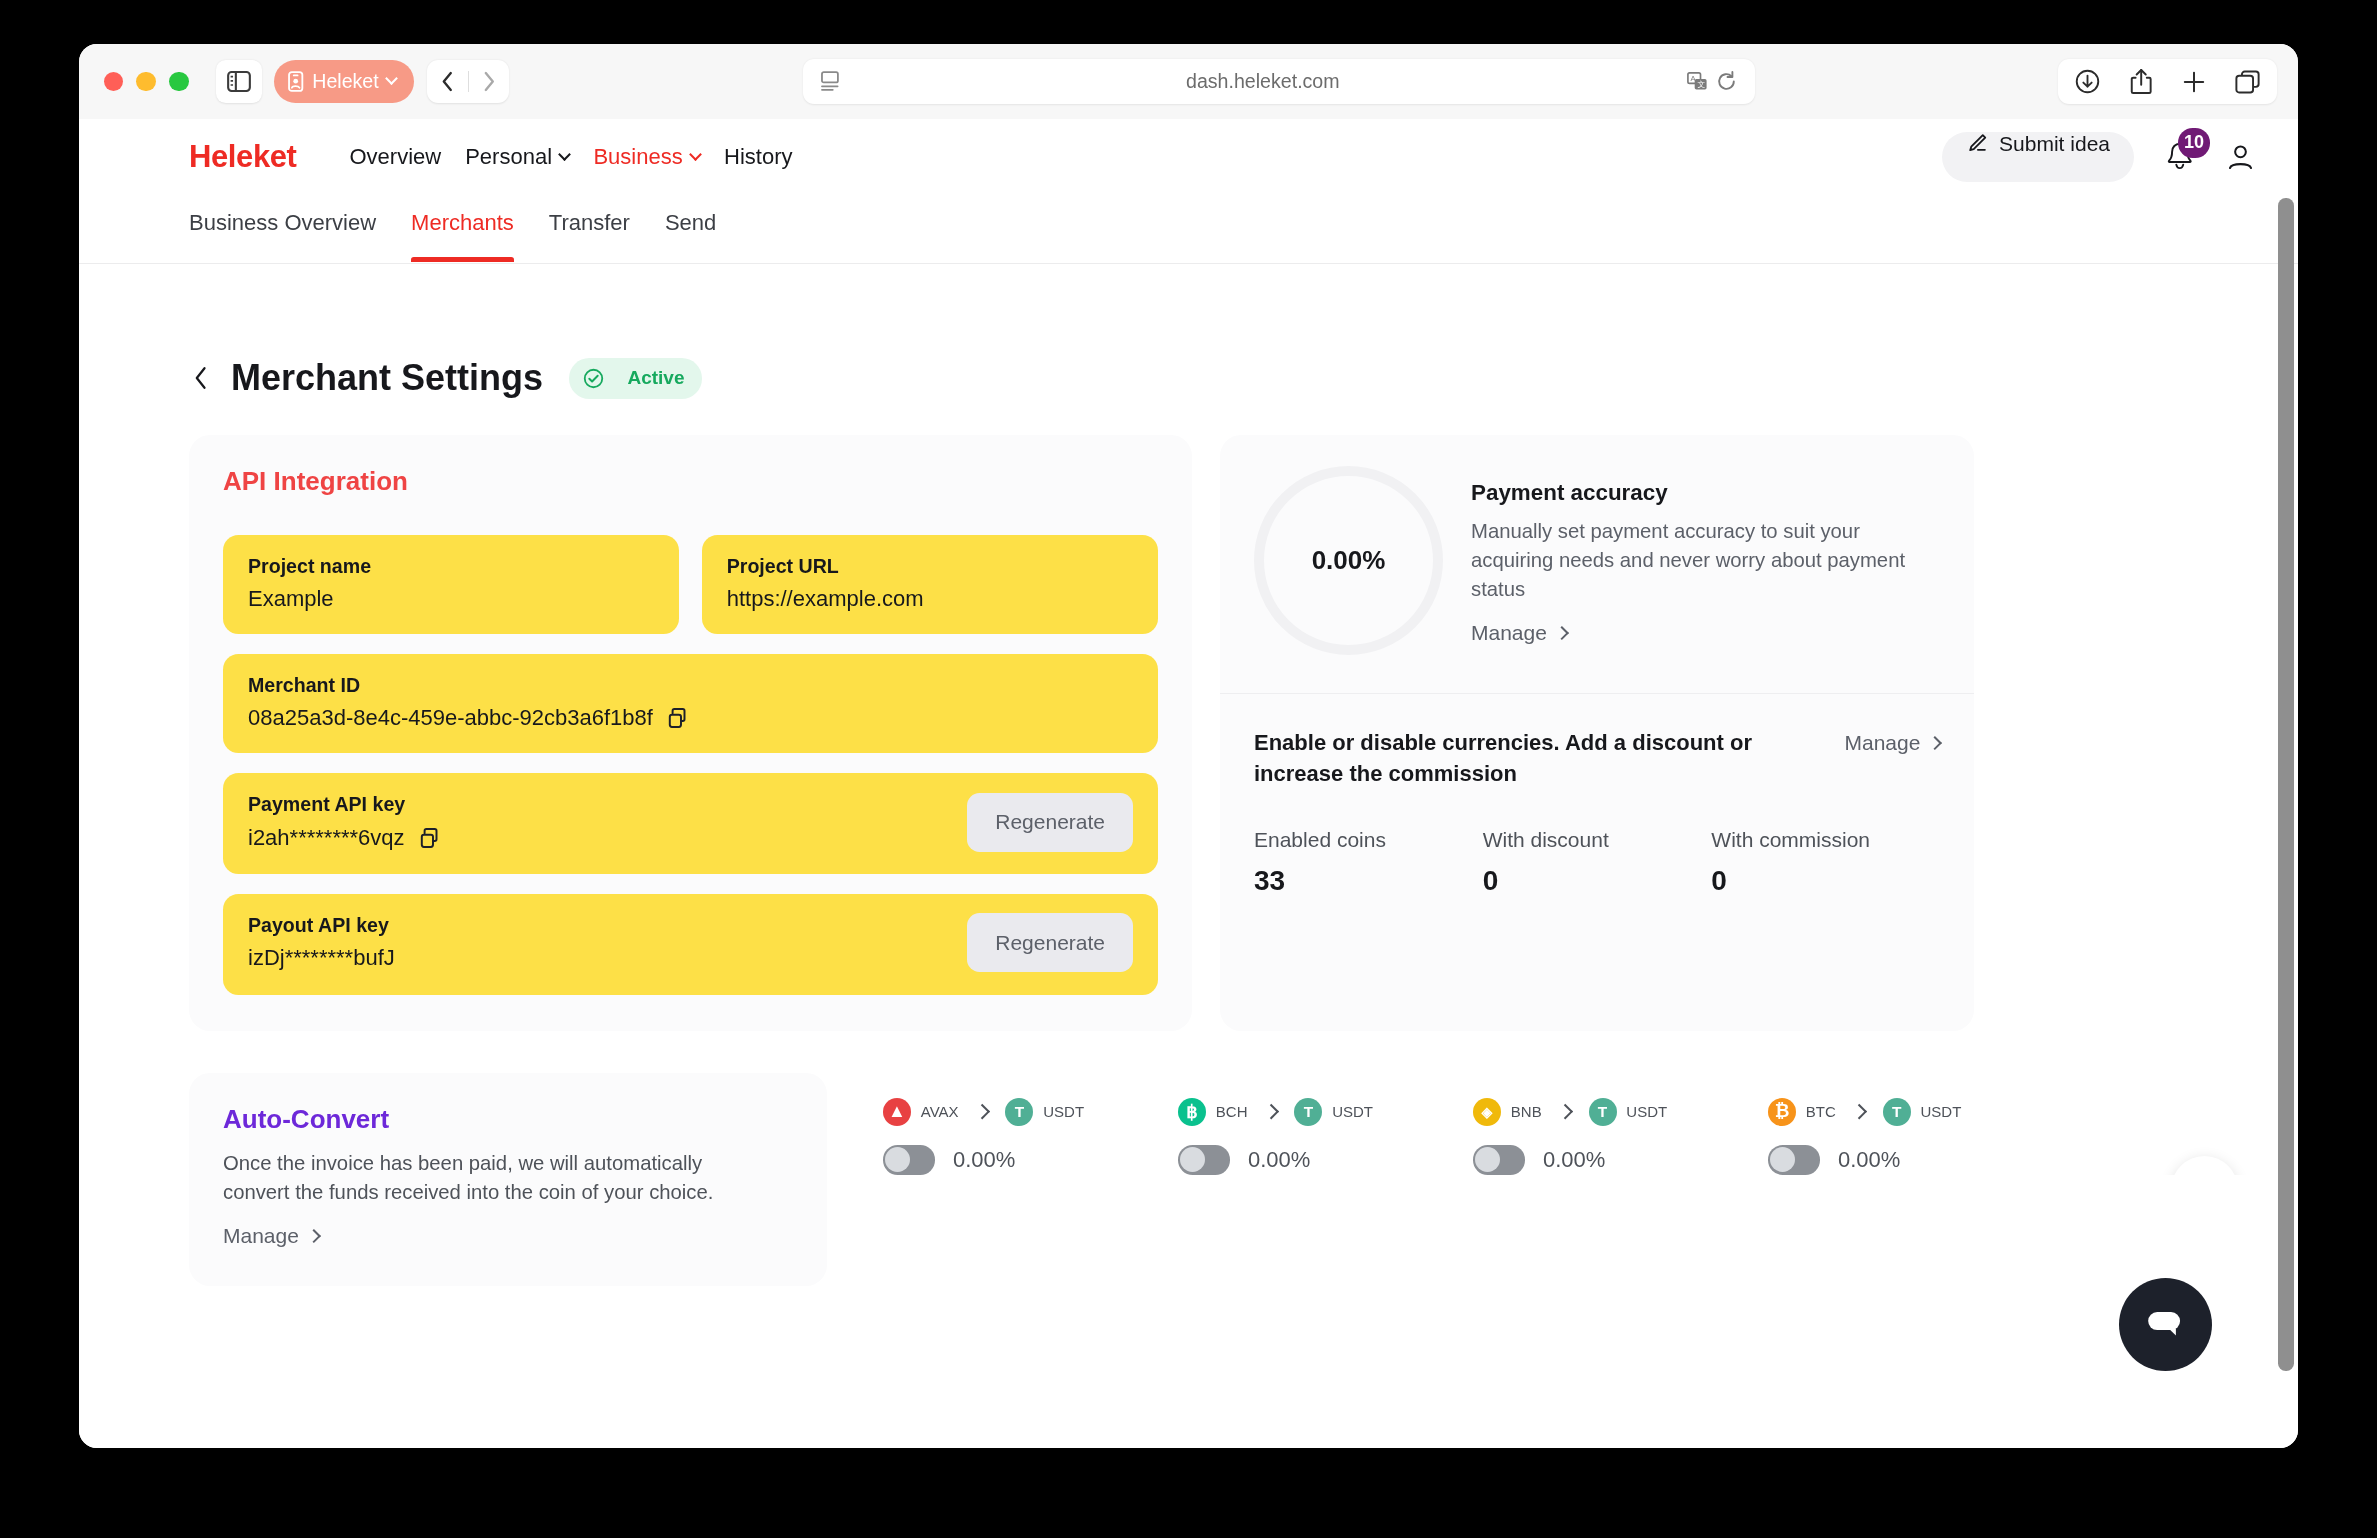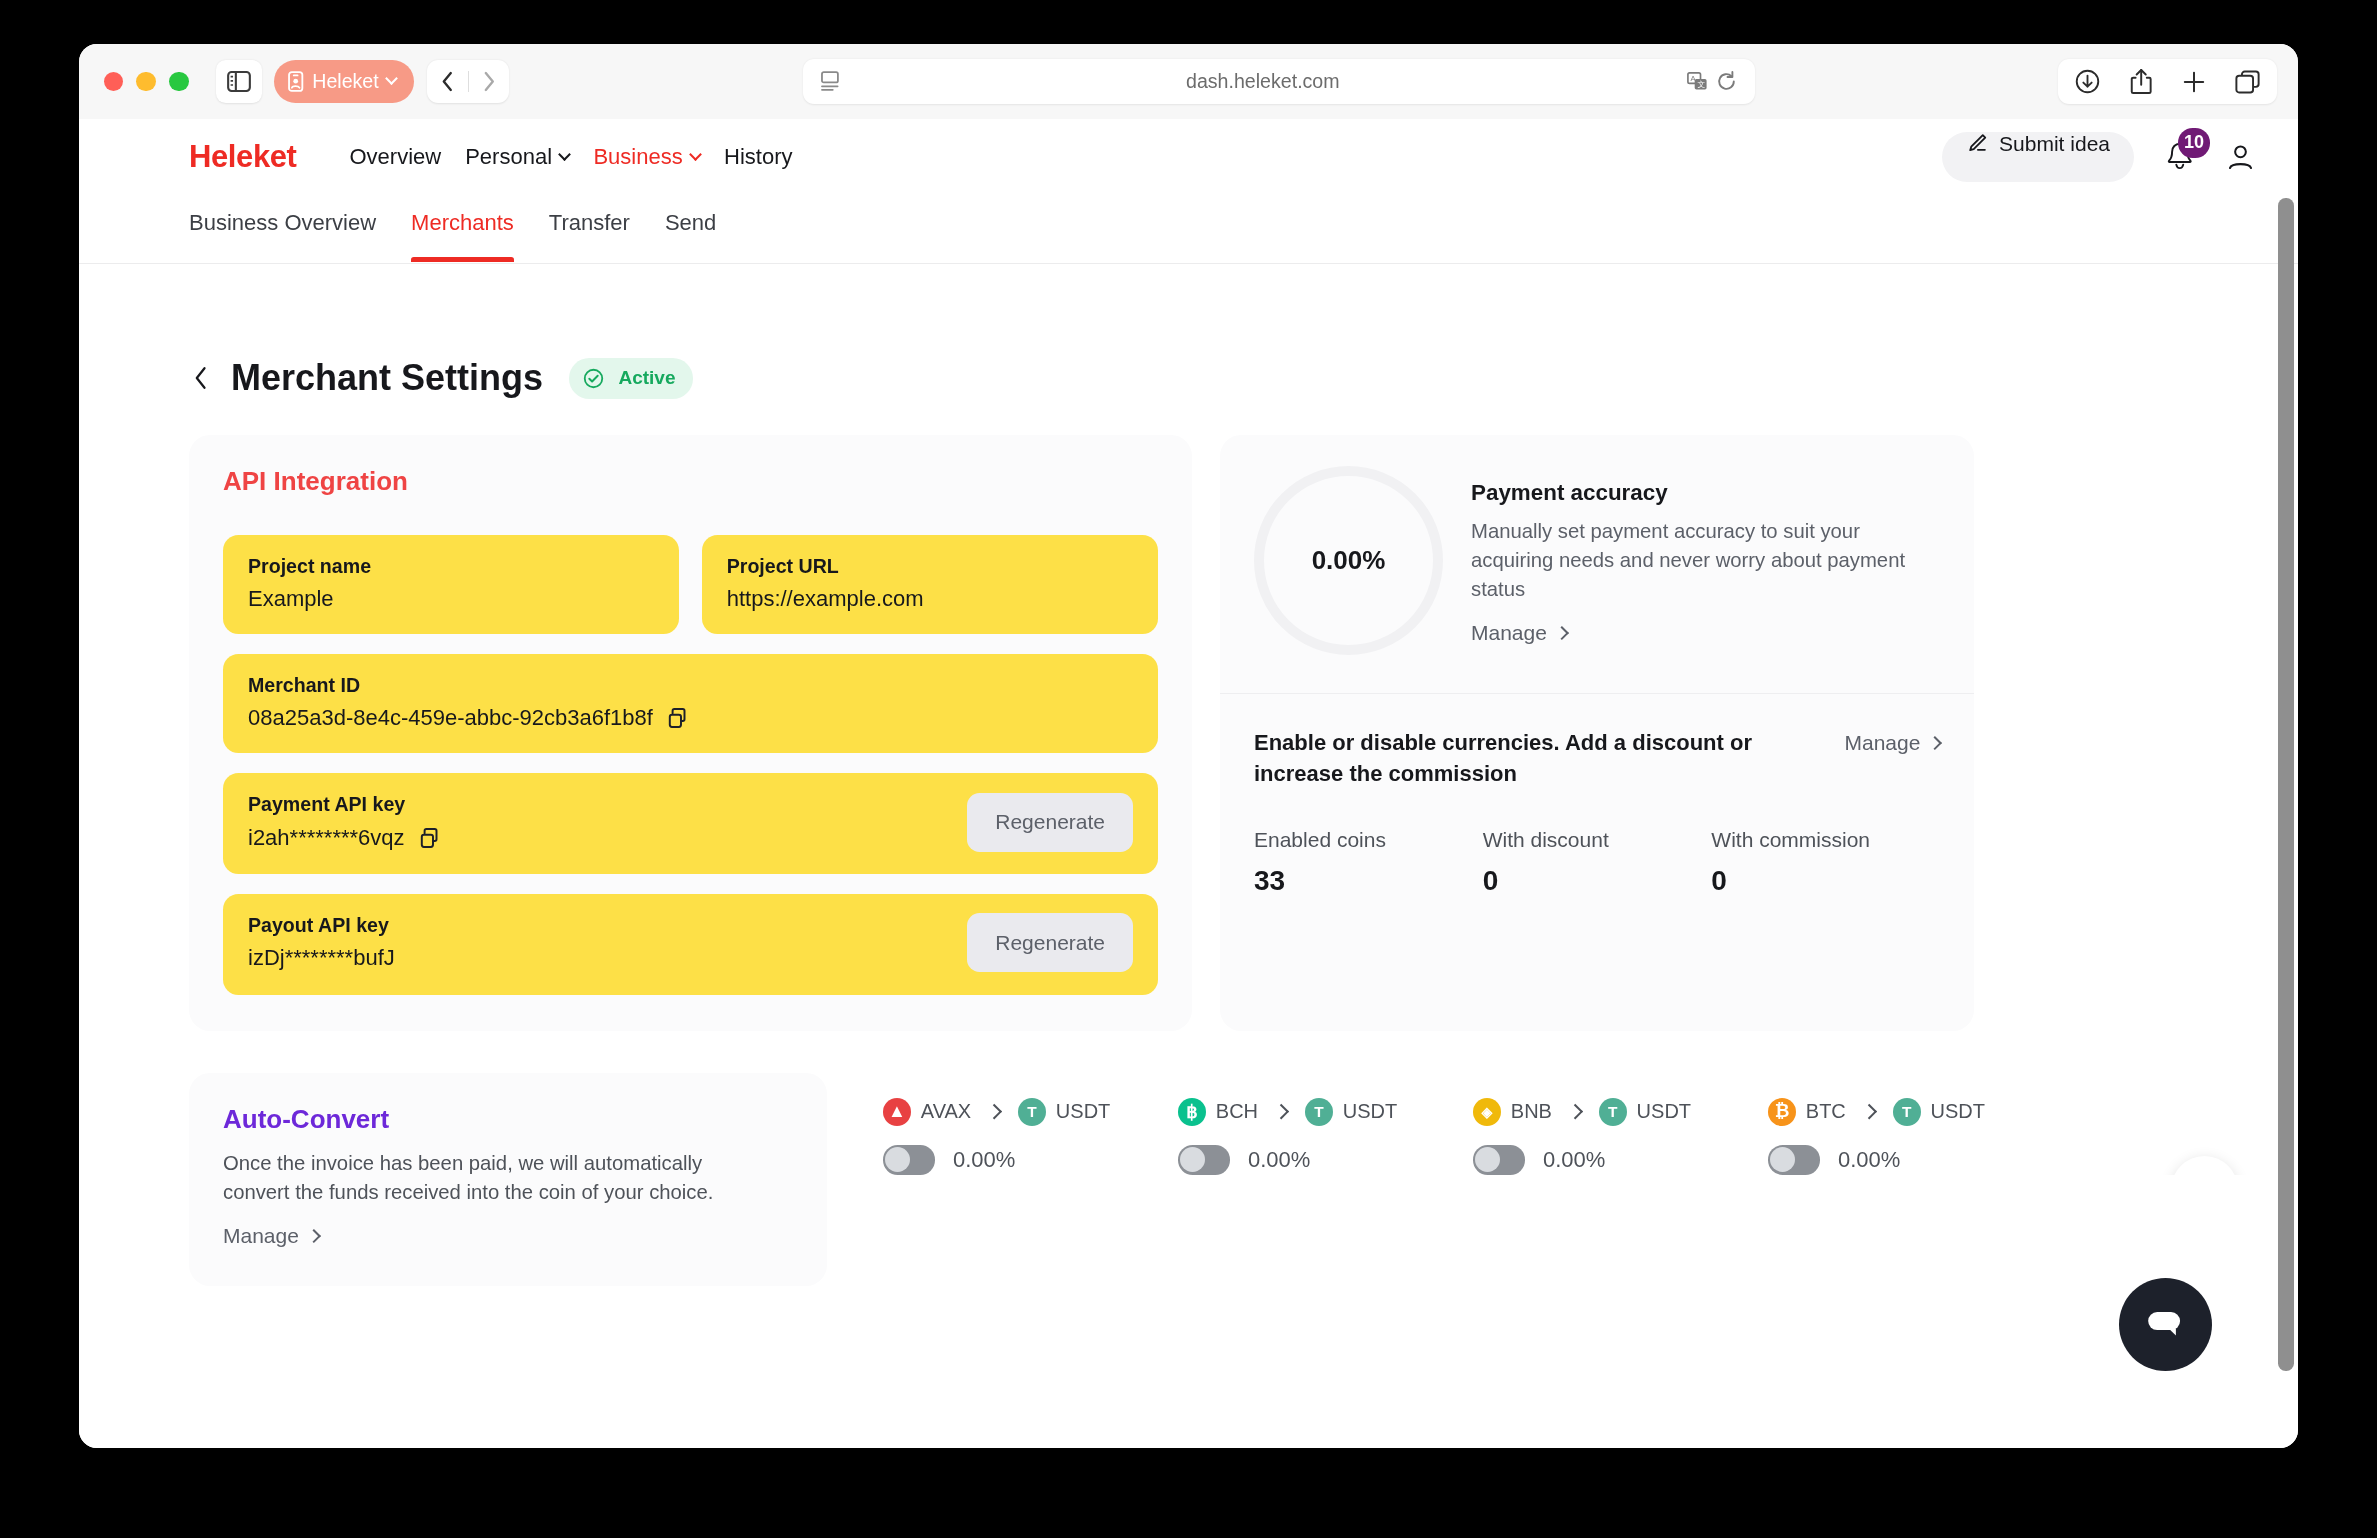--- a/index.html
+++ b/index.html
@@ -193,21 +193,21 @@
   .title-row {
     display: flex; align-items: center; gap: 18px;
     margin-top: 93px;
   }
   .back-chevron {
     width: 24px; height: 24px;
     display: flex; align-items: center; justify-content: center;
   }
   .page-title { font-size: 36px; font-weight: 700; color: #17181c; }
   .status-badge {
-    display: flex; align-items: center; gap: 14px;
+    display: flex; align-items: center; gap: 23px;
     height: 41px;
     padding: 0 18px 0 14px;
     border-radius: 20.3px;
     background: #e3f7ec;
     color: #16a95e;
     font-size: 19px;
     font-weight: 600;
     margin-left: 8.4px;
   }
 
@@ -344,21 +344,21 @@
   .pair-head { display: flex; align-items: center; gap: 9.8px; }
   .coin-ic {
     width: 28px; height: 28px;
     border-radius: 50%;
     display: flex; align-items: center; justify-content: center;
     color: #fff;
     font-size: 18px;
     font-weight: 700;
     flex: none;
   }
-  .coin-name { font-size: 20px; color: #4e5259; }
+  .coin-name { font-size: 15px; color: #4e5259; }
   .arrow-mid {
     display: inline-block;
     width: 10.5px; height: 10.5px;
     border-right: 2.8px solid #4e5259;
     border-top: 2.8px solid #4e5259;
     transform: rotate(45deg);
     margin: 0 8.4px;
   }
   .pair-body { display: flex; align-items: center; gap: 18px; margin-top: 19.6px; }
   .toggle {

